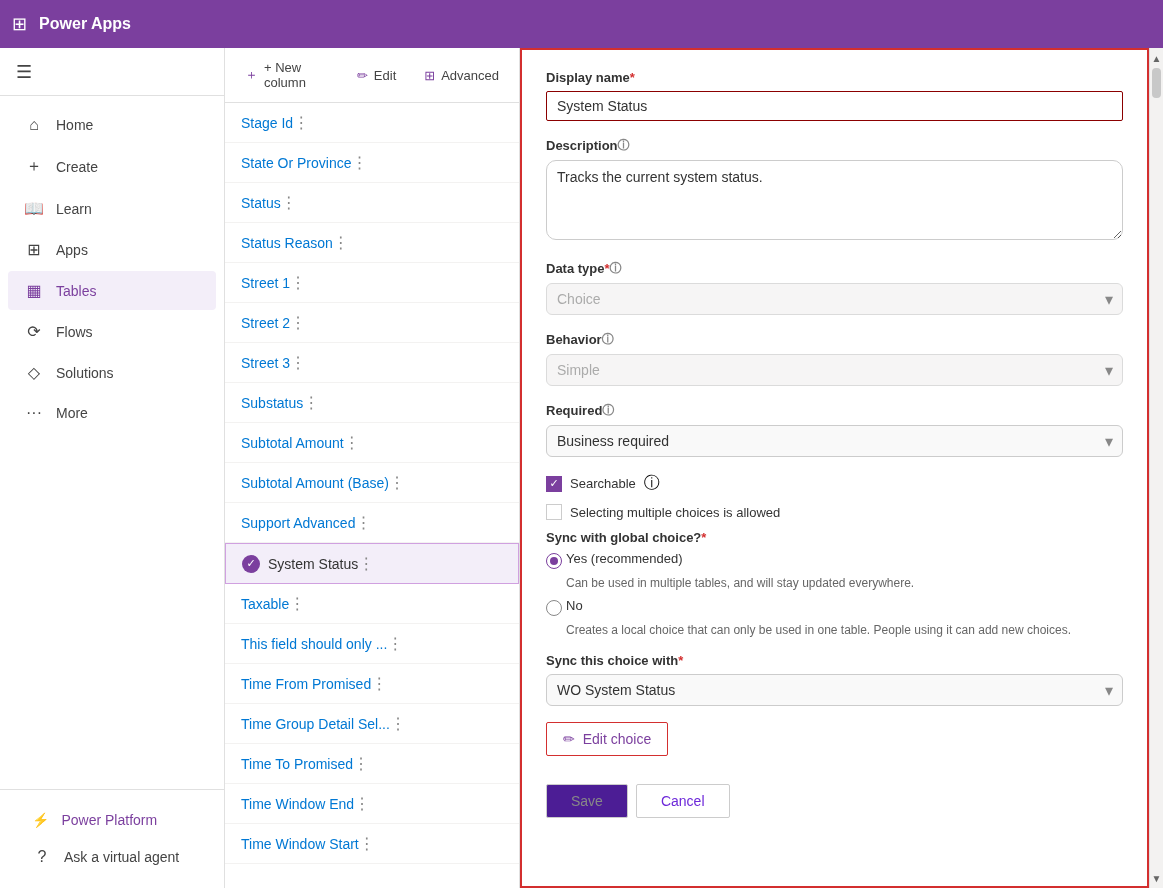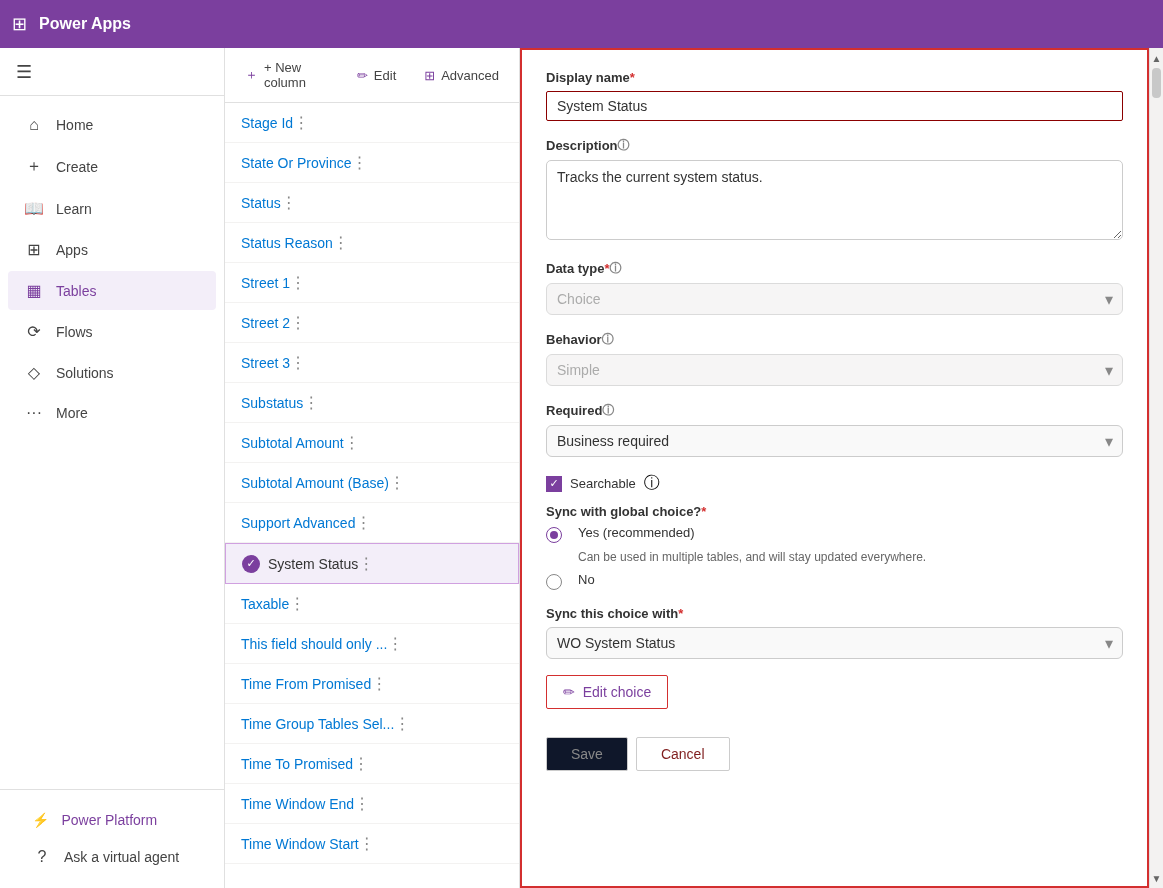--- a/index.html
+++ b/index.html
@@ -155,21 +155,21 @@
       border: 1px solid #8b0000;
       border-radius: 2px;
       font-size: 14px;
       color: #333;
       outline: none;
     }
     .field-textarea {
       width: 100%;
       padding: 8px 10px;
       border: 1px solid #ccc;
-      border-radius: 5px;
+      border-radius: 10px;
       font-size: 14px;
       color: #333;
       outline: none;
       height: 80px;
       resize: vertical;
     }
     .field-select-wrap {
       position: relative;
       width: 100%;
     }
@@ -212,21 +212,21 @@
     }
     .checkbox-custom.checked {
       background: #7b3f9e;
       border-color: #7b3f9e;
       color: white;
       font-size: 11px;
     }
     .checkbox-label { font-size: 13px; color: #333; }
 
     .radio-group { margin-bottom: 8px; }
-    .radio-row { display: flex; align-items: flex-start; gap: 16px; margin-bottom: 4px; }
+    .radio-row { display: flex; align-items: flex-start; gap: 4px; margin-bottom: 4px; }
     .radio-circle {
       width: 16px;
       height: 16px;
       border-radius: 50%;
       border: 1.5px solid #888;
       display: inline-flex;
       align-items: center;
       justify-content: center;
       cursor: pointer;
       flex-shrink: 0;
@@ -257,31 +257,31 @@
       margin-bottom: 16px;
     }
 
     .action-bar {
       display: flex;
       gap: 8px;
       padding: 12px 0 0 0;
     }
     .btn-save {
       padding: 8px 24px;
-      background: #0f172a;
+      background: #4c1d95;
       color: #888;
       border: 1px solid #ccc;
       border-radius: 2px;
       font-size: 14px;
       cursor: not-allowed;
     }
     .btn-cancel {
       padding: 8px 24px;
       background: white;
-      color: #7f1d1d;
+      color: #6d28d9;
       border: 1px solid #ccc;
       border-radius: 2px;
       font-size: 14px;
       cursor: pointer;
     }
 
     
     ::-webkit-scrollbar { width: 8px; }
     ::-webkit-scrollbar-track { background: #f1f1f1; }
     ::-webkit-scrollbar-thumb { background: #c8c8c8; border-radius: 4px; }
@@ -484,21 +484,21 @@
             <span class="item-more">⋮</span>
           </div>
           <div class="list-item">
             <div class="item-left">
               <span class="item-name">Time From Promised</span>
             </div>
             <span class="item-more">⋮</span>
           </div>
           <div class="list-item">
             <div class="item-left">
-              <span class="item-name">Time Group Tables Sel...</span>
+              <span class="item-name">Time Group Detail Sel...</span>
             </div>
             <span class="item-more">⋮</span>
           </div>
           <div class="list-item">
             <div class="item-left">
               <span class="item-name">Time To Promised</span>
             </div>
             <span class="item-more">⋮</span>
           </div>
           <div class="list-item">
@@ -574,20 +574,24 @@
             <span class="select-arrow">▾</span>
           </div>
         </div>
 
         <div class="checkbox-row">
           <div class="checkbox-custom checked">✓</div>
           <span class="checkbox-label">Searchable</span>
           <span class="info-icon">ⓘ</span>
         </div>
 
+        <div class="checkbox-row">
+          <div class="checkbox-custom"></div>
+          <span class="checkbox-label">Selecting multiple choices is allowed</span>
+        </div>
 
         <div class="field-group">
           <div class="field-label">
             <span>Sync with global choice?</span>
             <span class="required">*</span>
           </div>
 
           <div class="radio-group">
             <div class="radio-row">
               <div class="radio-circle selected"></div>
@@ -596,20 +600,21 @@
                 <div class="radio-desc">Can be used in multiple tables, and will stay updated everywhere.</div>
               </div>
             </div>
           </div>
 
           <div class="radio-group">
             <div class="radio-row">
               <div class="radio-circle"></div>
               <div>
                 <div class="radio-text">No</div>
+                <div class="radio-desc">Creates a local choice that can only be used in one table. People using it can add new choices.</div>
               </div>
             </div>
           </div>
         </div>
 
         <div class="field-group">
           <div class="field-label">
             <span>Sync this choice with</span>
             <span class="required">*</span>
           </div>

